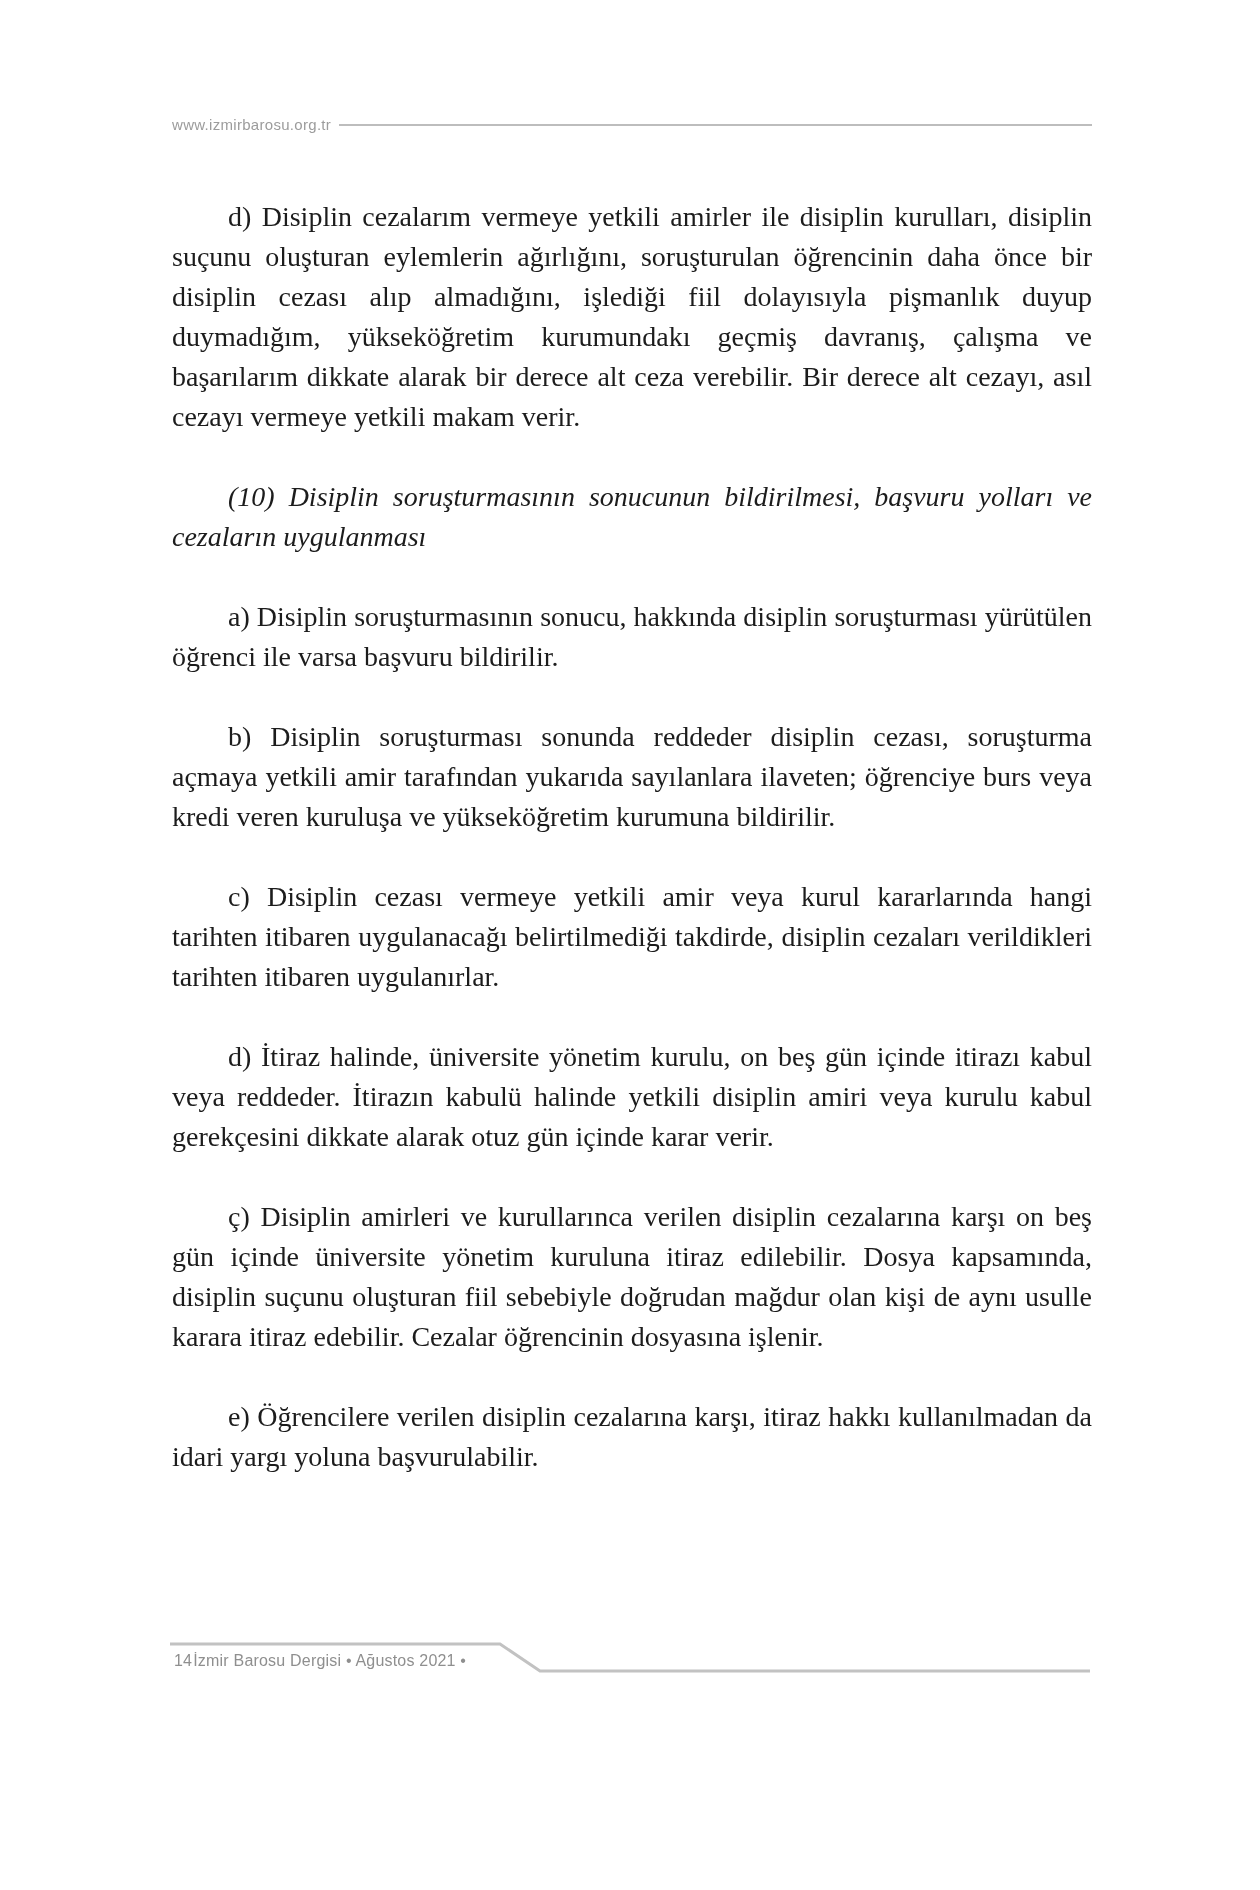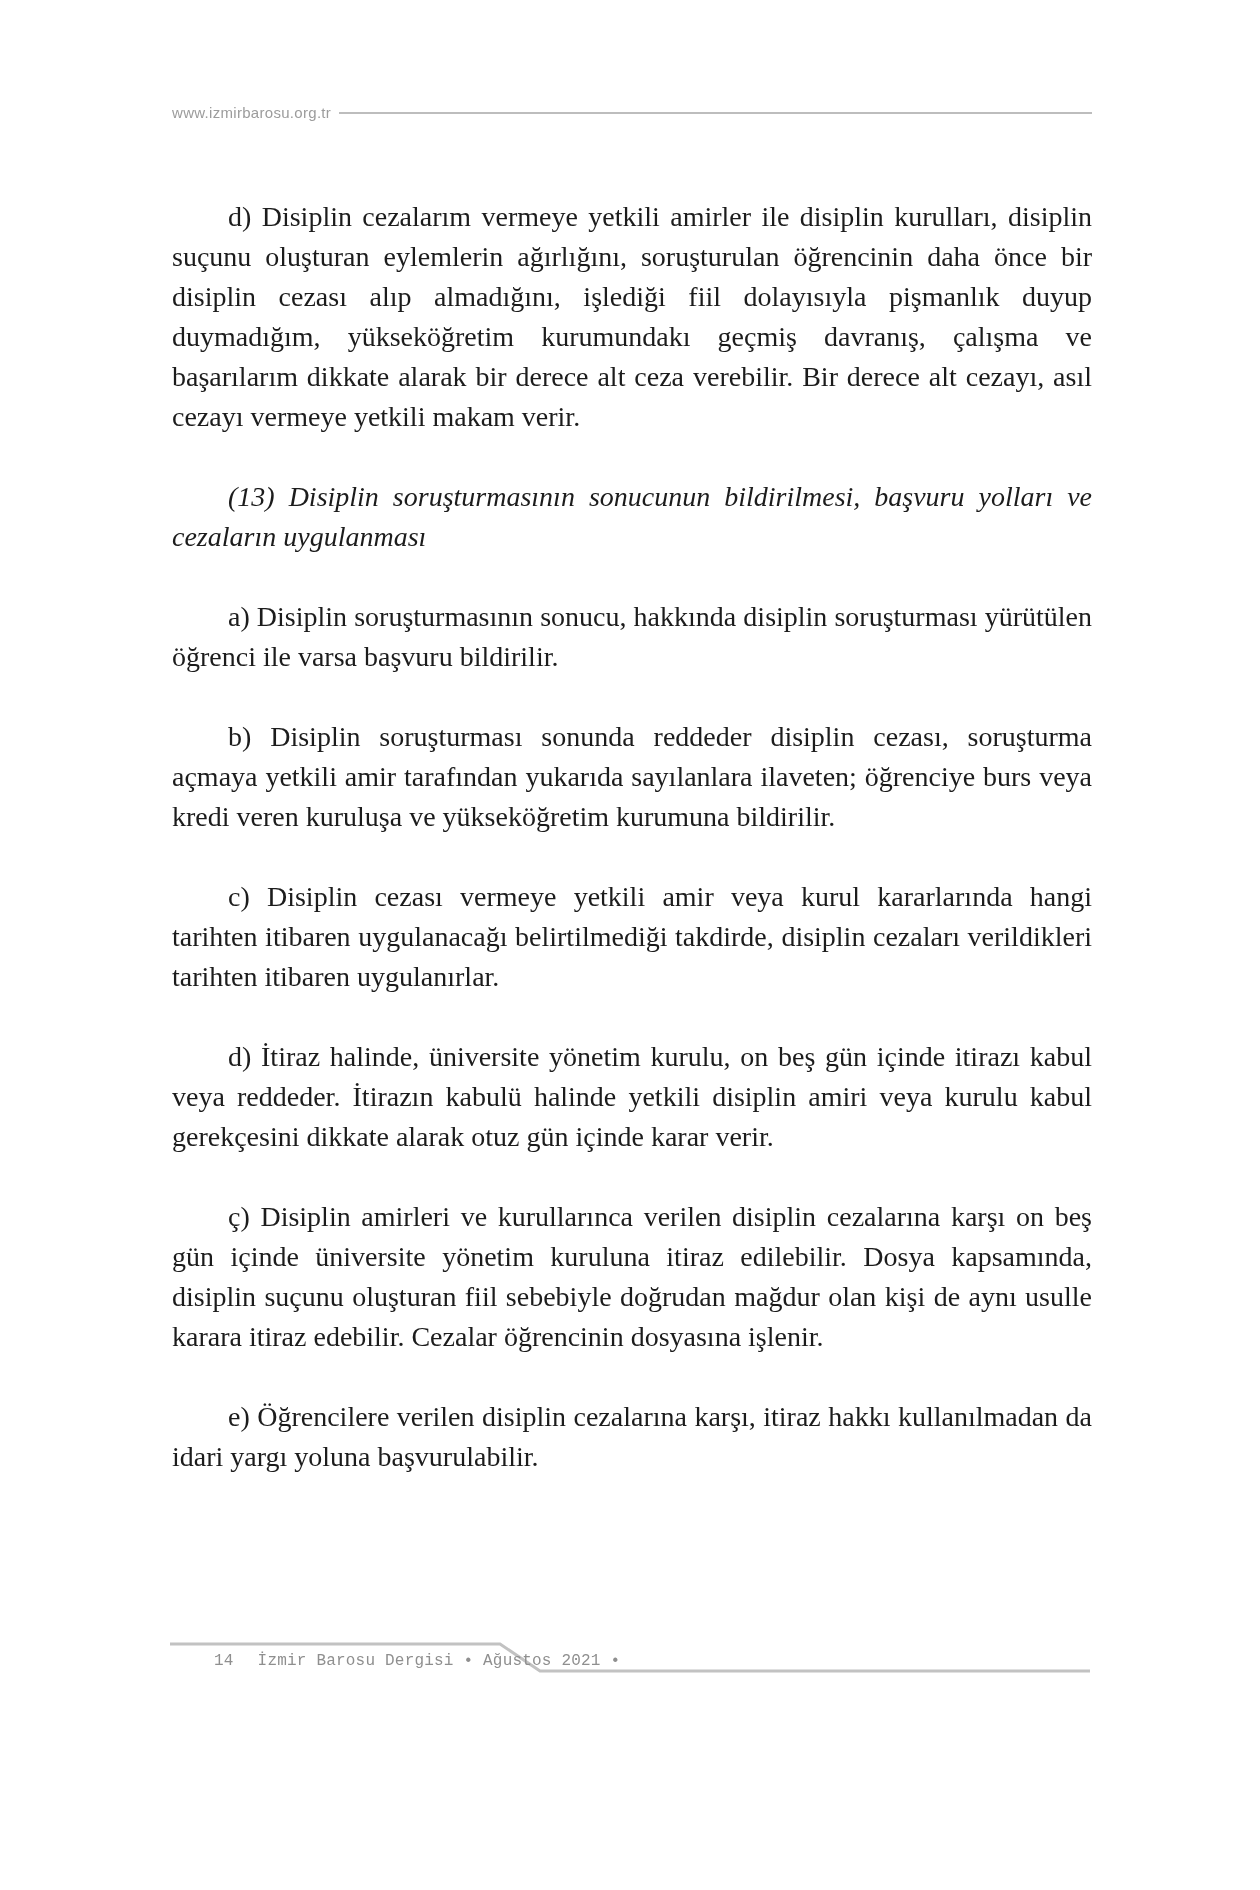--- a/index.html
+++ b/index.html
@@ -5,60 +5,59 @@
   html,body{margin:0;padding:0;background:#ffffff;}
   .page{
     position:relative;
     width:1260px;height:1890px;
     background:#ffffff;
     overflow:hidden;
     font-family:"Liberation Serif", serif;
   }
   
   .header{
-    position:absolute;left:172px;top:104px;width:920px;
+    position:absolute;left:172px;top:116px;width:920px;
     display:flex;align-items:center;
     font-family:"Liberation Sans", sans-serif;
     font-size:15px;letter-spacing:.3px;color:#9c9c9c;
     white-space:nowrap;
   }
   .header-rule{flex:1;height:2px;background:#bdbdbd;margin-left:8px;}
   
   .main{
     position:absolute;left:172px;top:197px;width:920px;
     color:#1c1c1c;
     font-size:28px;line-height:40px;
     text-align:justify;
   }
   .main p{margin:0 0 40px 0;text-indent:56px;}
   .main p.heading-italic{font-style:italic;}
   
   .footer-rule{position:absolute;left:170px;top:1640px;}
   .footer-text{
     position:absolute;left:174px;top:1652px;width:760px;
-    display:flex;align-items:baseline;gap:24px;
-    font-family:Liberation Mono, monospace;
+    display:flex;align-items:baseline;gap:1px;
+    font-family:Liberation Sans, sans-serif;
     font-size:16px;letter-spacing:.2px;color:#8f8f8f;
     white-space:nowrap;
-    margin-left:40px;
   }
 </style>
 </head>
 <body>
 
 <div class="page">
 
   <div class="header">
     <span>www.izmirbarosu.org.tr</span>
     <span class="header-rule"></span>
   </div>
 
   <div class="main">
     <p>d) Disiplin cezalarım vermeye yetkili amirler ile disiplin kurulları, disiplin suçunu oluşturan eylemlerin ağırlığını, soruşturulan öğrencinin daha önce bir disiplin cezası alıp almadığını, işlediği fiil dolayısıyla pişmanlık duyup duymadığım, yükseköğretim kurumundakı geçmiş davranış, çalışma ve başarılarım dikkate alarak bir derece alt ceza verebilir. Bir derece alt cezayı, asıl cezayı vermeye yetkili makam verir.</p>
-    <p class="heading-italic">(13) Disiplin soruşturmasının sonucunun bildirilmesi, başvuru yolları ve cezaların uygulanması</p>
+    <p class="heading-italic">(10) Disiplin soruşturmasının sonucunun bildirilmesi, başvuru yolları ve cezaların uygulanması</p>
     <p>a) Disiplin soruşturmasının sonucu, hakkında disiplin soruşturması yürütülen öğrenci ile varsa başvuru bildirilir.</p>
     <p>b) Disiplin soruşturması sonunda reddeder disiplin cezası, soruşturma açmaya yetkili amir tarafından yukarıda sayılanlara ilaveten; öğrenciye burs veya kredi veren kuruluşa ve yükseköğretim kurumuna bildirilir.</p>
     <p>c) Disiplin cezası vermeye yetkili amir veya kurul kararlarında hangi tarihten itibaren uygulanacağı belirtilmediği takdirde, disiplin cezaları verildikleri tarihten itibaren uygulanırlar.</p>
     <p>d) İtiraz halinde, üniversite yönetim kurulu, on beş gün içinde itirazı kabul veya reddeder. İtirazın kabulü halinde yetkili disiplin amiri veya kurulu kabul gerekçesini dikkate alarak otuz gün içinde karar verir.</p>
     <p>ç) Disiplin amirleri ve kurullarınca verilen disiplin cezalarına karşı on beş gün içinde üniversite yönetim kuruluna itiraz edilebilir. Dosya kapsamında, disiplin suçunu oluşturan fiil sebebiyle doğrudan mağdur olan kişi de aynı usulle karara itiraz edebilir. Cezalar öğrencinin dosyasına işlenir.</p>
     <p>e) Öğrencilere verilen disiplin cezalarına karşı, itiraz hakkı kullanılmadan da idari yargı yoluna başvurulabilir.</p>
   </div>
 
   <div class="footer-rule">
     <svg width="922" height="36" viewBox="0 0 922 36" aria-hidden="true">

